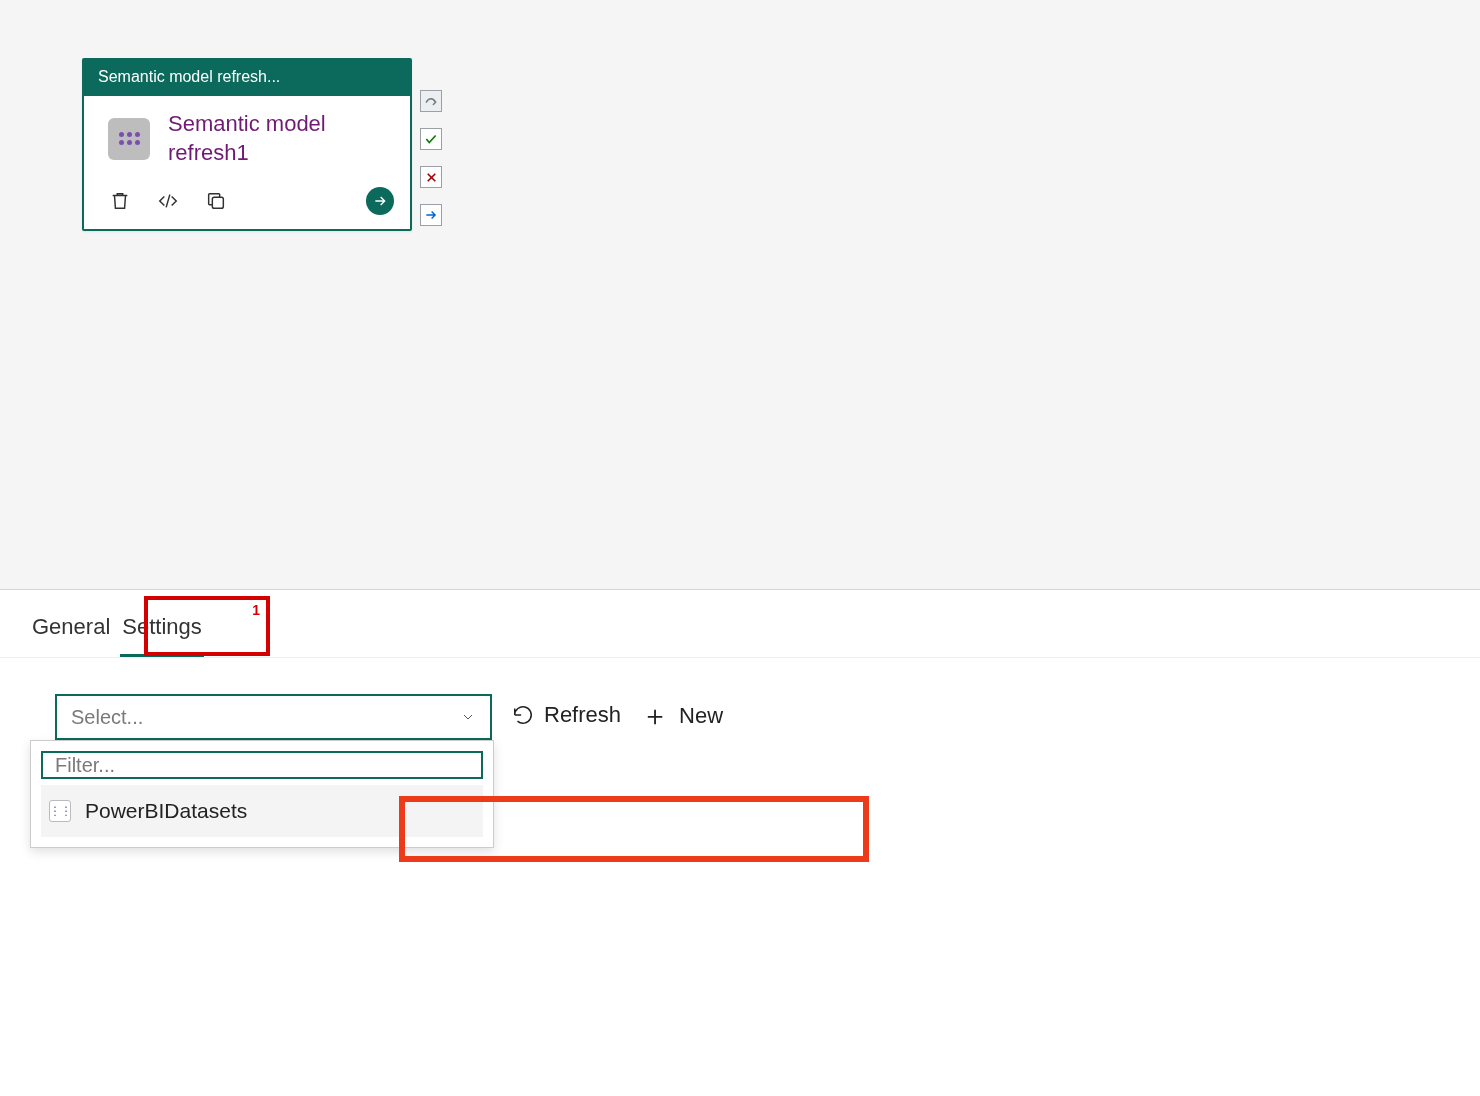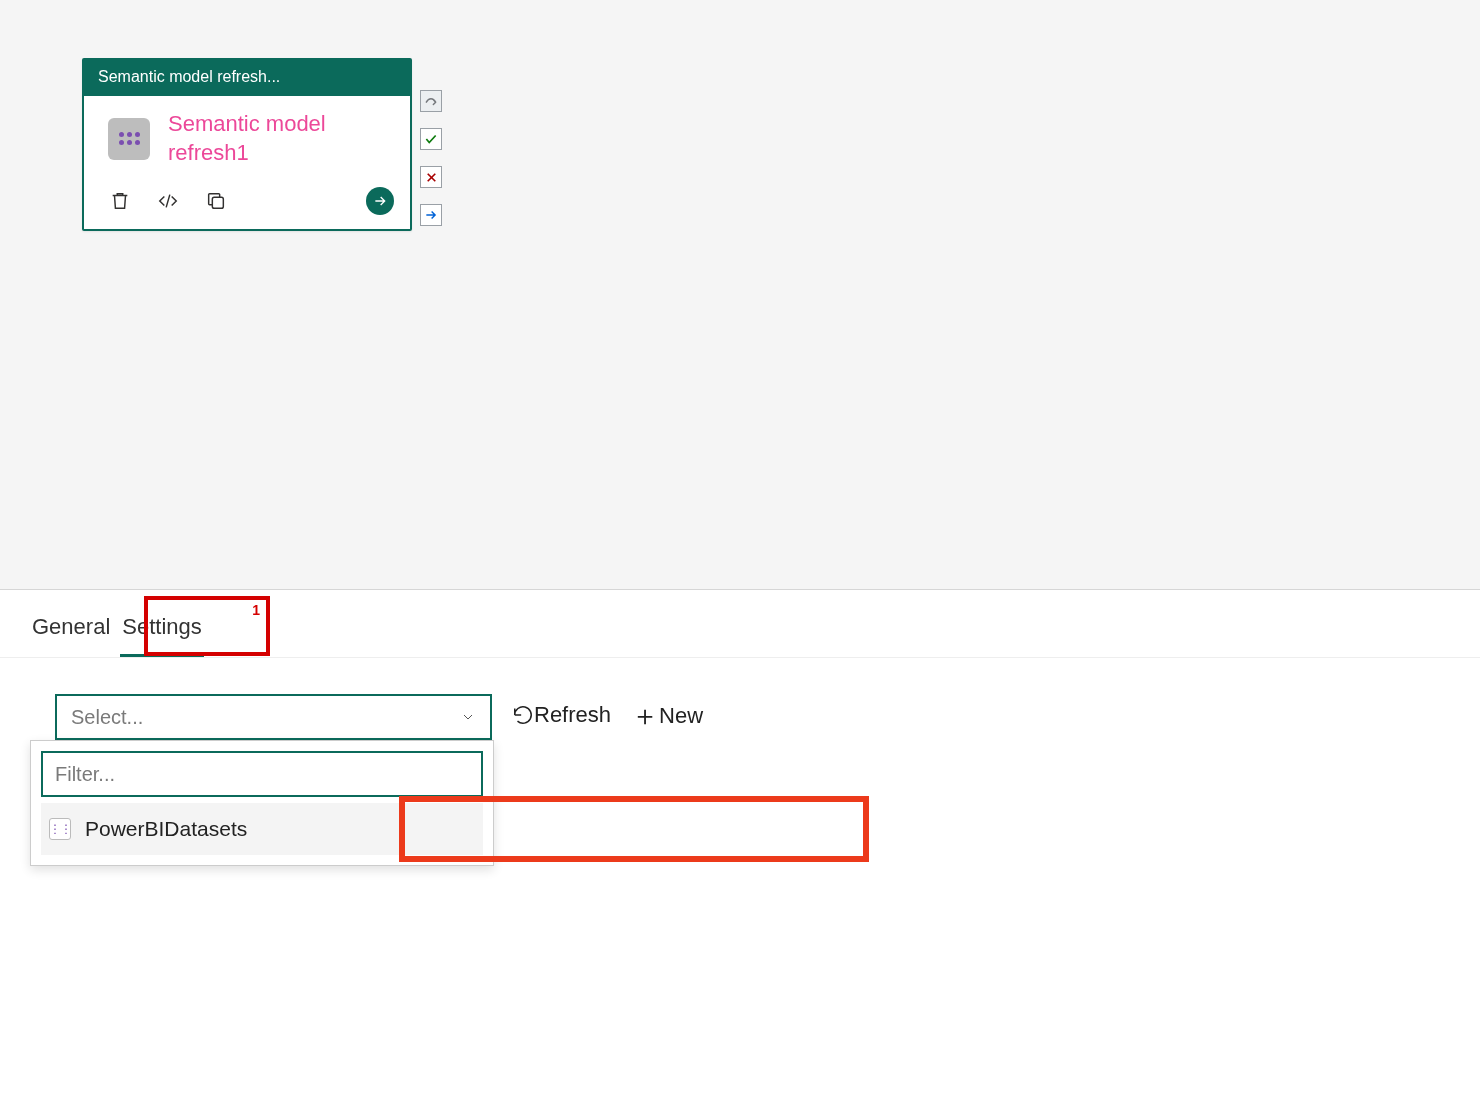--- a/index.html
+++ b/index.html
@@ -56,21 +56,21 @@
     grid-template-columns: repeat(3, 5px);
     grid-template-rows: repeat(2, 5px);
     gap: 3px;
   }
   .activity-icon .dots span {
     width: 5px; height: 5px; border-radius: 50%;
     background: #7b4fb0;
   }
   .activity-name {
     font-size: 22px;
-    color: #ec4899;
+    color: #701a75;
     line-height: 1.3;
   }
   .activity-tools {
     display: flex;
     align-items: center;
     gap: 24px;
     padding: 10px 16px 14px 24px;
   }
   .activity-tools .spacer { flex: 1; }
   .tool-btn {
@@ -216,21 +216,21 @@
     position: absolute;
     left: 0; right: -2px;
     top: 46px;
     background: #fff;
     border: 1px solid #ccc;
     box-shadow: 0 4px 10px rgba(0,0,0,0.12);
     padding: 10px;
   }
   .filter-box {
     border: 2px solid #0b6a5b;
-    height: 46px;
+    height: 28px;
     display: flex; align-items: center;
     padding: 0 12px;
     font-size: 20px;
     color: #7a7a7a;
   }
   .dd-item {
     display: flex;
     align-items: center;
     gap: 14px;
     padding: 14px 8px;
@@ -255,20 +255,21 @@
     top: 796px;
     width: 470px;
     height: 66px;
     border: 6px solid #ec3a1b;
     pointer-events: none;
   }
 
   .action-link {
     display: flex;
     align-items: center;
+    gap: 10px;
     font-size: 22px;
     color: #222;
     cursor: pointer;
     padding-top: 8px;
   }
   .action-link svg { width: 22px; height: 22px; stroke: #222; fill: none; stroke-width: 1.6; }
   .plus-icon { font-size: 28px; line-height: 1; font-weight: 300; }
 </style>
 </head>
 <body>

